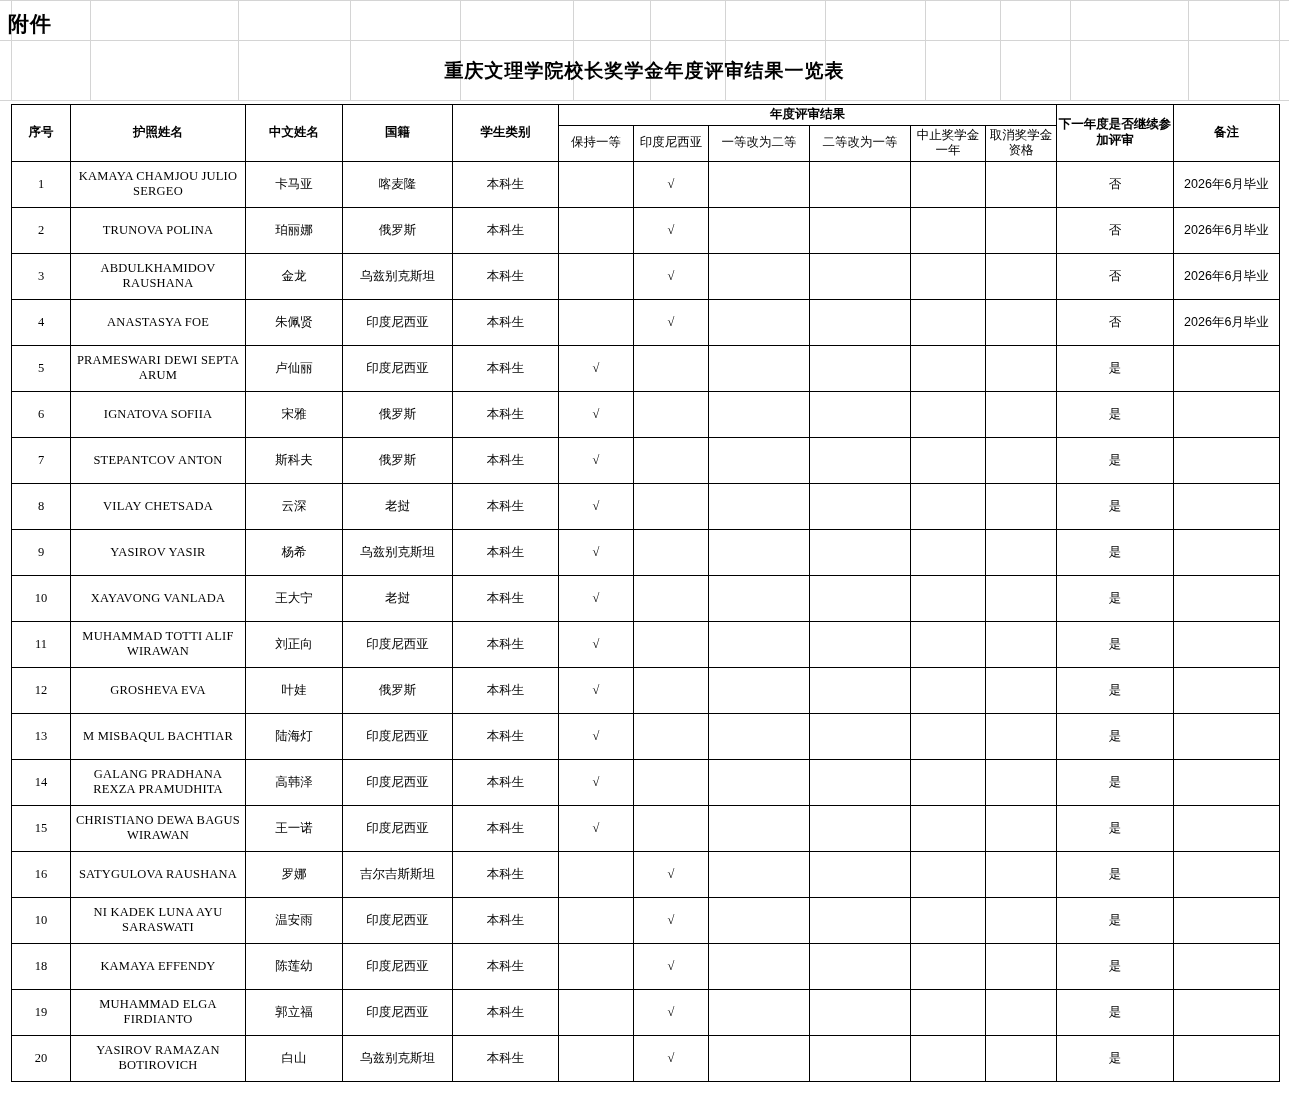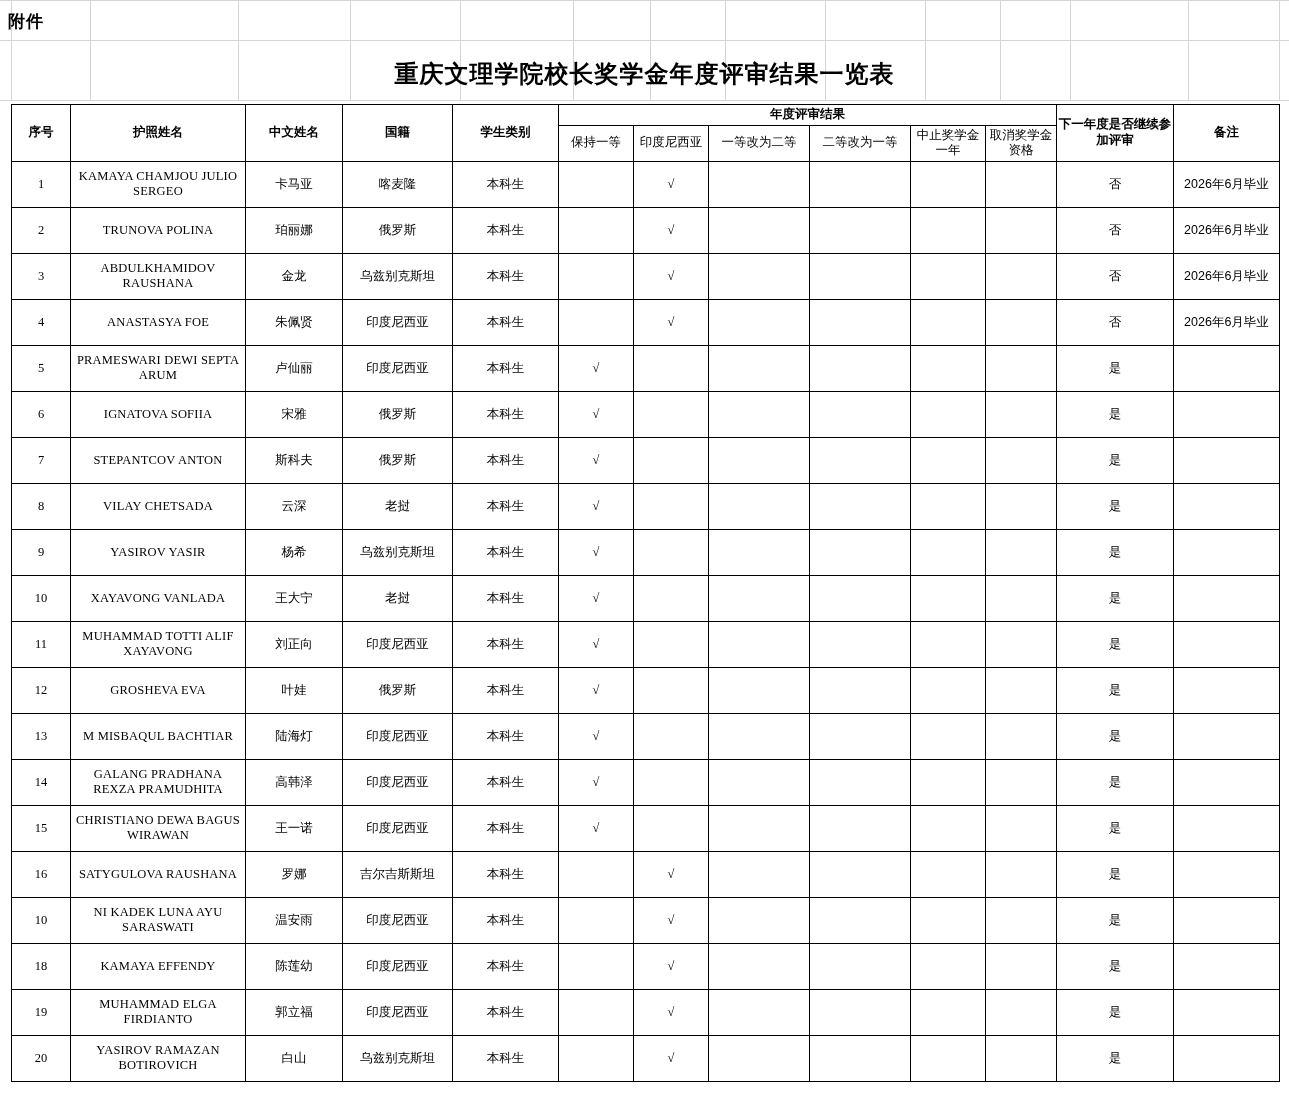--- a/index.html
+++ b/index.html
@@ -40,32 +40,32 @@
     height: 1px;
     width: 1289px;
     background: #d4d4d4;
   }
   .attach-label {
     position: absolute;
     left: 8px;
     top: 10px;
     font-family: "Liberation Sans", sans-serif;
     font-weight: bold;
-    font-size: 17px;
+    font-size: 21px;
     letter-spacing: 1px;
   }
   .doc-title {
     position: absolute;
     left: 0;
     top: 58px;
     width: 1289px;
     text-align: center;
     font-family: "Liberation Sans", sans-serif;
     font-weight: bold;
-    font-size: 24px;
+    font-size: 19px;
     letter-spacing: 1px;
   }
   table.main {
     position: absolute;
     left: 11px;
     top: 104px;
     border-collapse: collapse;
     width: 1268px;
     table-layout: fixed;
   }
@@ -324,21 +324,21 @@
           <td class="c-mark"></td>
           <td class="c-mark"></td>
           <td class="c-mark"></td>
           <td class="c-mark"></td>
           <td class="c-mark"></td>
           <td class="c-cont">是</td>
           <td class="c-remark"></td>
         </tr>
         <tr class="row-h">
           <td class="c-num">11</td>
-          <td class="c-passport">MUHAMMAD TOTTI ALIF XAYAVONG</td>
+          <td class="c-passport">MUHAMMAD TOTTI ALIF WIRAWAN</td>
           <td class="c-cn">刘正向</td>
           <td class="c-country">印度尼西亚</td>
           <td class="c-type">本科生</td>
           <td class="c-mark">√</td>
           <td class="c-mark"></td>
           <td class="c-mark"></td>
           <td class="c-mark"></td>
           <td class="c-mark"></td>
           <td class="c-mark"></td>
           <td class="c-cont">是</td>

